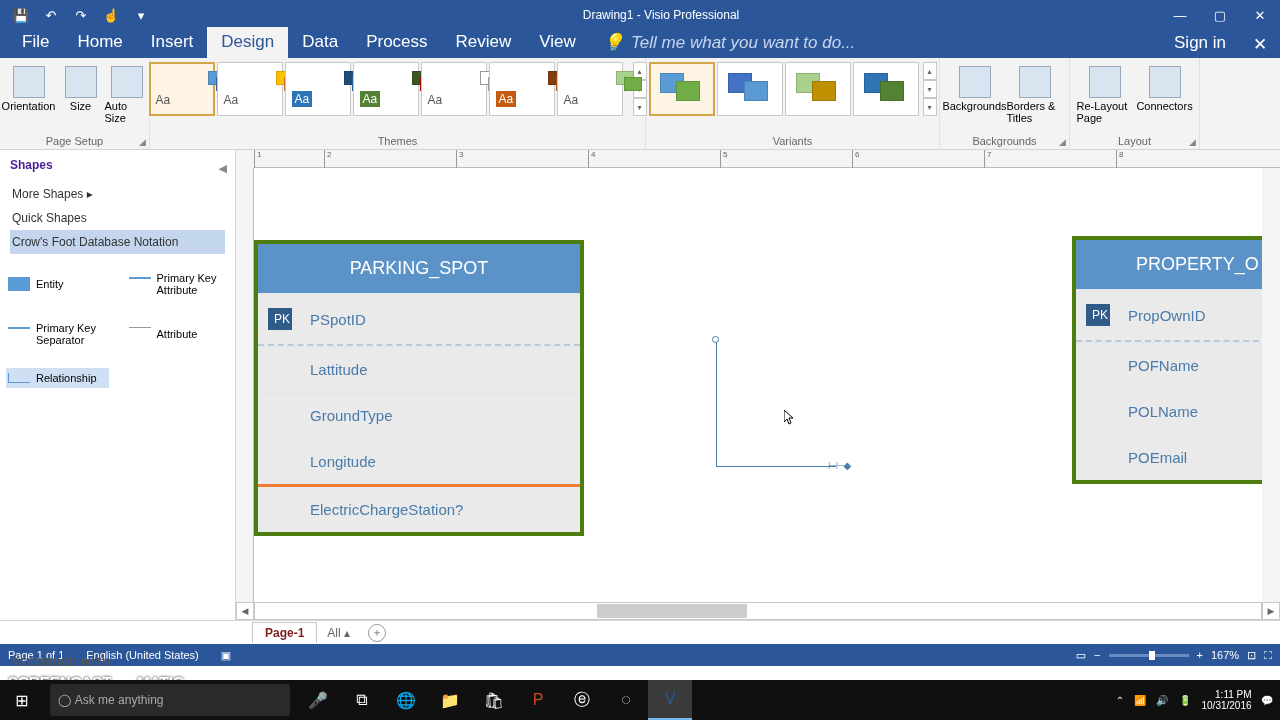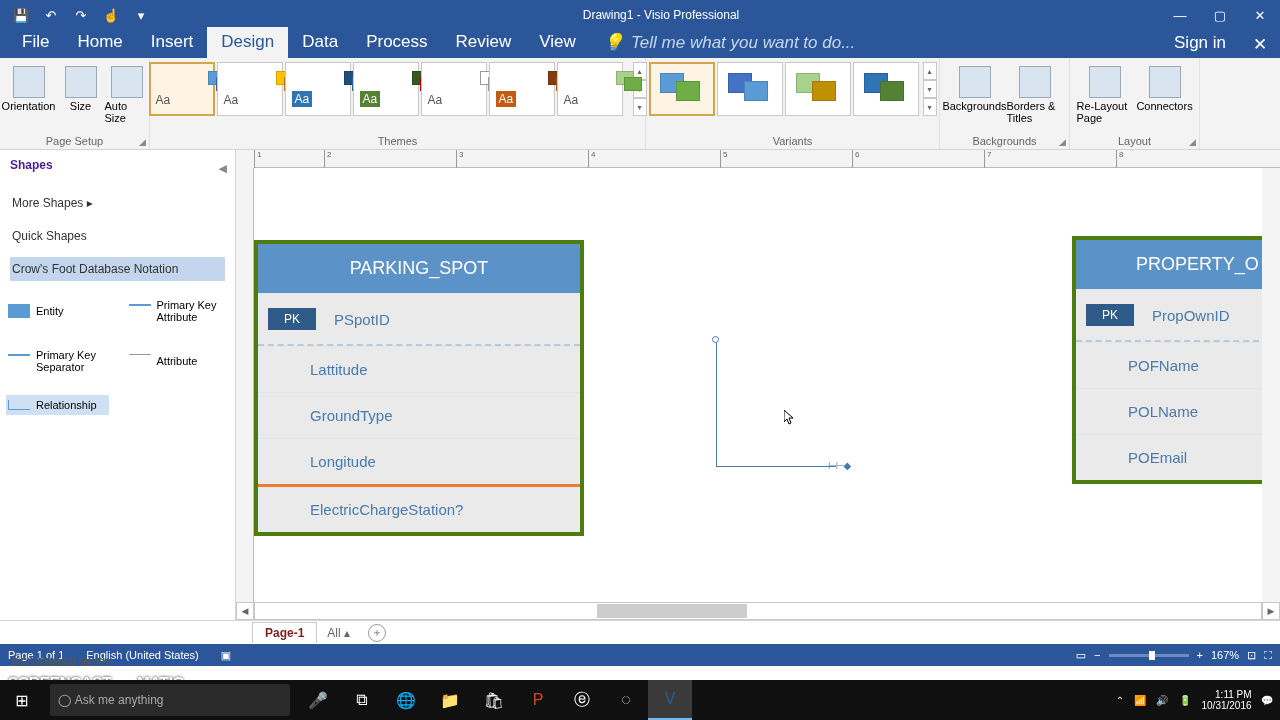--- a/index.html
+++ b/index.html
@@ -46,21 +46,21 @@
 .workarea { display:flex; height:470px; position:relative; }
 
 
 .shapes-panel { width:236px; border-right:1px solid #d4d4d4; background:#fff; display:flex; flex-direction:column; position:relative; }
 .shapes-title { font-size:12px; color:#4c1d95; padding:8px 10px 4px; font-weight:700; }
 .panel-collapse { position:absolute; top:12px; right:8px; color:#888; font-size:11px; }
 .shapes-tabs { display:flex; gap:14px; padding:4px 10px 6px; font-size:11px; border-bottom:1px solid #e5e5e5; }
 .shapes-tabs .stab { cursor:pointer; color:#444; }
 .shapes-tabs .stab.active { color:#2b579a; font-weight:bold; }
 .panel-list { padding:6px 10px; font-size:12px; color:#333; }
-.panel-list .pitem { padding:5px 2px; cursor:pointer;margin-top:9px; }
+.panel-list .pitem { padding:5px 2px; cursor:pointer; }
 .panel-list .pitem.active { background:#c3d6ed; }
 .stencil-grid { padding:8px 6px; display:grid; grid-template-columns:1fr 1fr; gap:18px; font-size:11px; }
 .stencil-item { display:flex; align-items:center; gap:6px; padding:4px 2px; cursor:pointer; }
 .stencil-item.selected { background:#cfe0f4; }
 .stencil-ico { width:22px; height:14px; flex-shrink:0; }
 .ico-entity { background:#5b9bd5; }
 .ico-pk { border-top:2px solid #5b9bd5; }
 .ico-attr { border-top:1px solid #999; }
 .ico-rel { border:1px solid #5b9bd5; border-width:0 0 1px 1px; height:10px; }
 
@@ -68,21 +68,21 @@
 .canvas-wrap { flex:1; position:relative; background:#f4f4f4; overflow:hidden; }
 .ruler-h { position:absolute; top:0; left:18px; right:0; height:18px; background:#f4f4f4; border-bottom:1px solid #bbb; font-size:8px; display:flex; }
 .ruler-h .tick { width:132px; border-left:1px solid #999; padding-left:2px; color:#666; height:18px; position:relative; }
 .ruler-v { position:absolute; top:18px; left:0; width:18px; bottom:0; background:#f4f4f4; border-right:1px solid #bbb; }
 .canvas { position:absolute; top:18px; left:18px; right:18px; bottom:18px; background:#fff; }
 .entity-table { position:absolute; background:#eaeaea; border:4px solid #4d7c0f; font-size:15px; }
 .entity-header { background:#5b93c8; color:#fff; text-align:center; padding:14px 8px; font-size:18px; font-weight:500; }
 .entity-row { display:flex; align-items:center; border-top:1px solid #dfe6ee; padding:14px 10px; color:#4a7bab; }
 .entity-sep { border-top:2px dashed #b9cad9; }
 .entity-row.highlight { border-top:3px solid #ed7d31; }
-.pk-badge { background:#2f5b88; color:#fff; font-size:12px; padding:4px 6px; margin-right:18px; width:48px; text-align:center; }
+.pk-badge { background:#2f5b88; color:#fff; font-size:12px; padding:4px 6px; margin-right:18px; width:24px; }
 .pk-col { width:24px; margin-right:18px; }
 .relationship-line { position:absolute; }
 .rl-v { width:1px; background:#4a7bab; }
 .rl-h { height:1px; background:#4a7bab; }
 .rl-handle { width:7px; height:7px; background:#fff; border:1px solid #4a7bab; border-radius:50%; position:absolute; }
 .crowfoot { position:absolute; font-size:10px; color:#4a7bab; letter-spacing:-1px; }
 .cursor-arrow { position:absolute; width:12px; height:16px; pointer-events:none; }
 .scroll-h { position:absolute; bottom:0; left:0; right:0; height:18px; background:#f4f4f4; display:flex; align-items:center; }
 .scroll-h .sbtn { width:18px; height:18px; border:1px solid #c8c8c8; background:#fff; font-size:9px; display:flex; align-items:center; justify-content:center; color:#666; }
 .scroll-h .strack { flex:1; height:18px; border:1px solid #c8c8c8; background:#fff; position:relative; }

